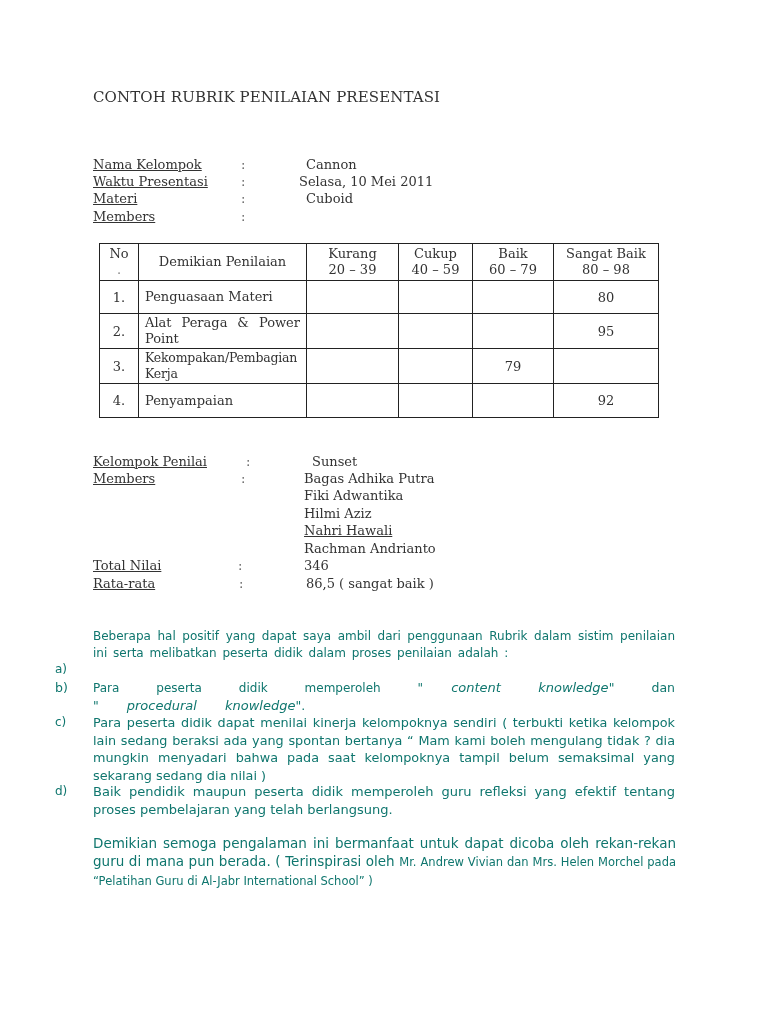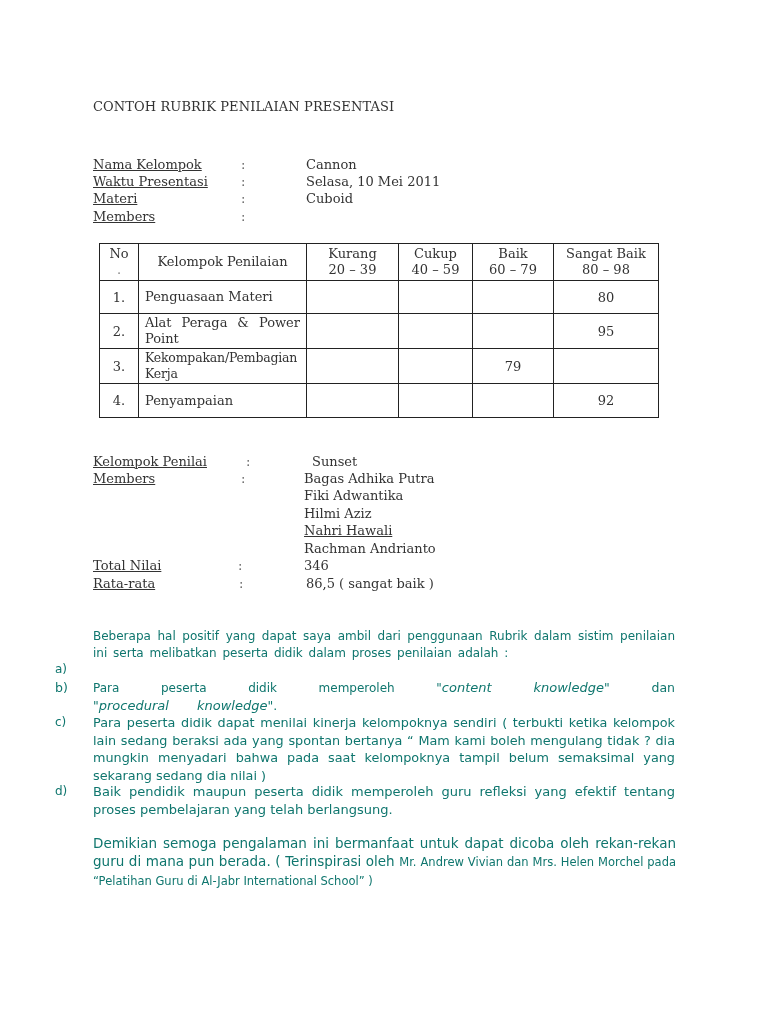--- a/index.html
+++ b/index.html
@@ -1,58 +1,58 @@
 <!DOCTYPE html>
 <html><head>
 <meta charset="utf-8">
 <style>
   html, body { margin: 0; padding: 0; background: #ffffff; }
   body { width: 768px; height: 1024px; position: relative; overflow: hidden; color: #222; }
   .serif { font-family: "DejaVu Serif", "Liberation Serif", serif; }
   .sans { font-family: "DejaVu Sans", "Liberation Sans", sans-serif; }
   .abs { position: absolute; white-space: nowrap; }
-  .title { left: 93px; top: 88px; font-size: 13px; letter-spacing: 0.1px; color: #333; margin-top: 11px; }
+  .title { left: 93px; top: 88px; font-size: 15px; letter-spacing: 0.1px; color: #333; }
   .kv-row { position: absolute; font-size: 13px; height: 17px; line-height: 17px; color: #333; }
   .kv-row .k { position: absolute; left: 0; text-decoration: underline; }
   .kv-row .c { position: absolute; color: #666; }
   .kv-row .v { position: absolute; white-space: nowrap; margin-left: 44px; }
 
   table.rubric {
     position: absolute; left: 99px; top: 243px; width: 559px;
     border-collapse: collapse; font-size: 13px; color: #333; table-layout: fixed;
   }
   table.rubric td, table.rubric th {
     border: 1.5px solid #222; padding: 0; font-weight: normal; vertical-align: middle;
   }
   table.rubric th { text-align: center; line-height: 16px; }
   table.rubric td.no { text-align: center; }
   table.rubric td.crit { padding-left: 6px; padding-right: 6px; line-height: 16px; text-align: justify; }
   table.rubric td.score { text-align: center; }
 
   .para { position: absolute; font-size: 12.5px; color: #0f766e; line-height: 17.3px; }
   .just { text-align: justify; text-align-last: left; }
   .item-label { position: absolute; left: 0; }
-  em { font-style: italic; }
+  em { font-style: italic; margin-left: 28px; }
   .small { font-size: 11.5px; }
 </style>
 </head>
 <body>
 
 <div class="abs serif title">CONTOH RUBRIK PENILAIAN PRESENTASI</div>
 
 <div>
   <div class="kv-row serif" style="left:93px; top:156px; width:600px;">
     <span class="k">Nama Kelompok</span>
     <span class="c" style="left:148px;">:</span>
     <span class="v" style="left:169px;">Cannon</span>
   </div>
   <div class="kv-row serif" style="left:93px; top:173px; width:600px;">
     <span class="k">Waktu Presentasi</span>
     <span class="c" style="left:148px;">:</span>
-    <span class="v" style="left:169px;">Selasa, 10 Mei 2011</span>
+    <span class="v" style="left:162px;">Selasa, 10 Mei 2011</span>
   </div>
   <div class="kv-row serif" style="left:93px; top:190px; width:600px;">
     <span class="k">Materi</span>
     <span class="c" style="left:148px;">:</span>
     <span class="v" style="left:169px;">Cuboid</span>
   </div>
   <div class="kv-row serif" style="left:93px; top:208px; width:600px;">
     <span class="k">Members</span>
     <span class="c" style="left:148px;">:</span>
   </div>
@@ -63,21 +63,21 @@
     <col style="width:39px">
       <col style="width:168px">
       <col style="width:92px">
       <col style="width:74px">
       <col style="width:81px">
       <col style="width:105px">
   </colgroup>
   <tbody>
       <tr style="height:37px;">
     <th><span>No</span><br><span style="color:#888">.</span></th>
-    <th>Kelompok Penilaian</th>
+    <th>Demikian Penilaian</th>
     <th><span>Kurang</span><br><span>20 – 39</span></th>
     <th><span>Cukup</span><br><span>40 – 59</span></th>
     <th><span>Baik</span><br><span>60 – 79</span></th>
     <th><span>Sangat Baik</span><br><span>80 – 98</span></th>
   </tr>
   <tr style="height:33px;">
     <td class="no">1.</td>
     <td class="crit">Penguasaan Materi</td>
     <td class="score"></td>
     <td class="score"></td>

